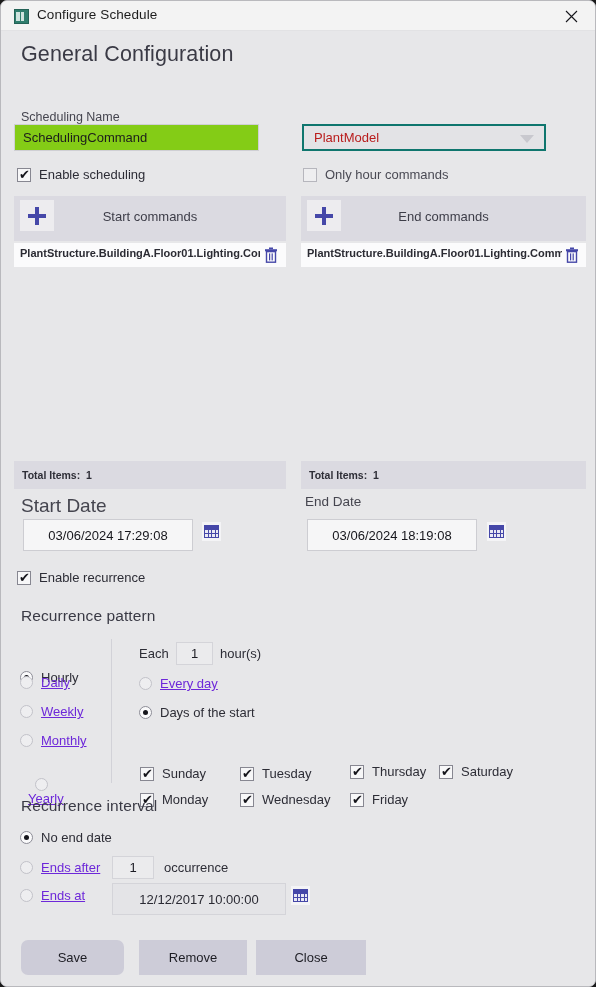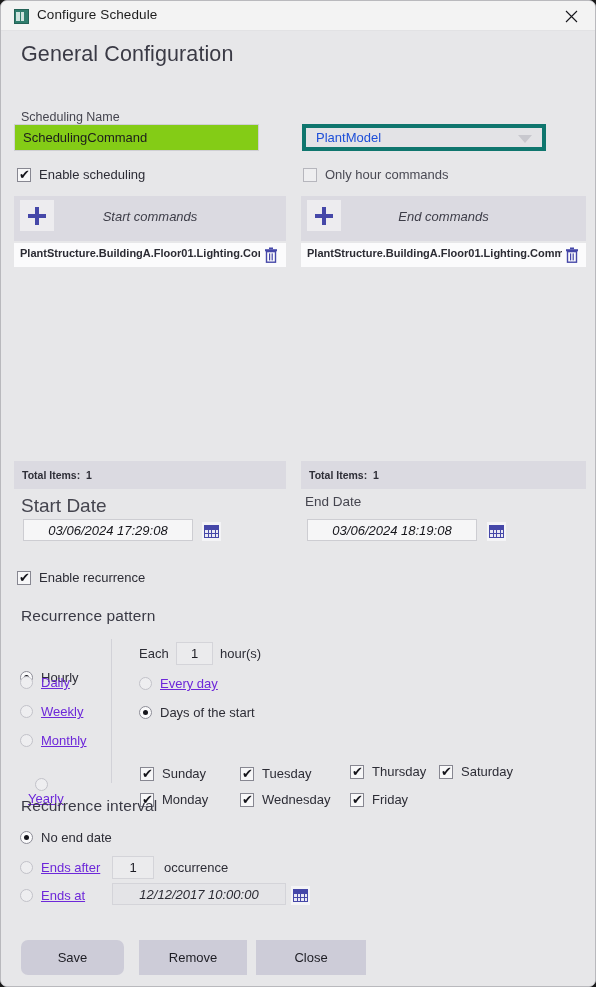--- a/index.html
+++ b/index.html
@@ -99,23 +99,23 @@
     color: #1c1c1c;
     display: flex;
     align-items: center;
     padding-left: 8px;
   }
 
   .combobox {
     position: absolute;
     box-sizing: border-box;
     background: #e3e3e6;
-    border: 4px solid #0f766e;
-    font-size: 13px;
-    color: #1d4ed8;
+    border: 2px solid #0f766e;
+    font-size: 13px;
+    color: #b91c1c;
     display: flex;
     align-items: center;
     padding-left: 10px;
   }
   .combobox .arrow {
     position: absolute;
     right: 10px; top: 50%;
     margin-top: -3px;
     width: 0; height: 0;
     border-left: 7px solid transparent;
@@ -206,21 +206,20 @@
     background: #4547a8;
   }
   .cmd-header .plus-btn:before { left: 15px; top: 7px; width: 4px; height: 18px; }
   .cmd-header .plus-btn:after  { left: 8px; top: 14px; width: 18px; height: 4px; }
   .cmd-header .ttl {
     position: absolute;
     left: 0; right: 0; top: 13px;
     text-align: center;
     font-size: 13px;
     color: #3d3d48;
-    font-style: italic;
   }
 
   .cmd-item {
     position: absolute;
     box-sizing: border-box;
     background: #fbfbfc;
     height: 24px;
   }
   .cmd-item .path {
     position: absolute;
@@ -258,27 +257,26 @@
     font-weight: bold;
     color: #2e2e37;
   }
 
   
   .datebox {
     position: absolute;
     box-sizing: border-box;
     background: #f6f6f7;
     border: 1px solid #cdcdd2;
-    height: 22px;
+    height: 32px;
     font-size: 13px;
     color: #16161c;
     display: flex;
     align-items: center;
     justify-content: center;
-    font-style: italic;
   }
   .datebox.dis { background: #e4e4e7; border-color: #d4d4d9; color: #2a2a33; }
 
   .cal-icon {
     position: absolute;
     width: 19px; height: 19px;
     background: #f4f4f6;
     cursor: default;
   }
   .cal-icon .top {

